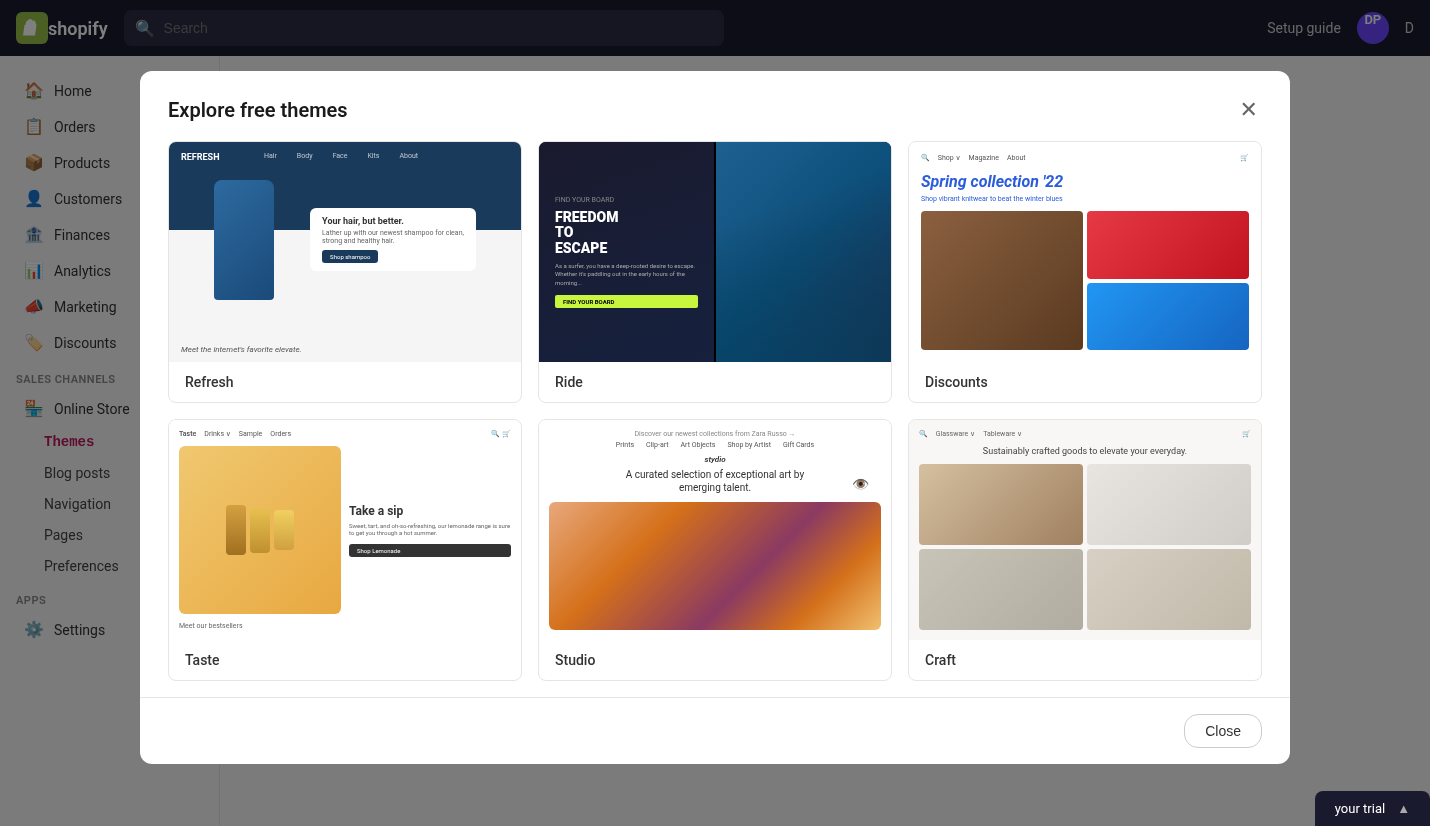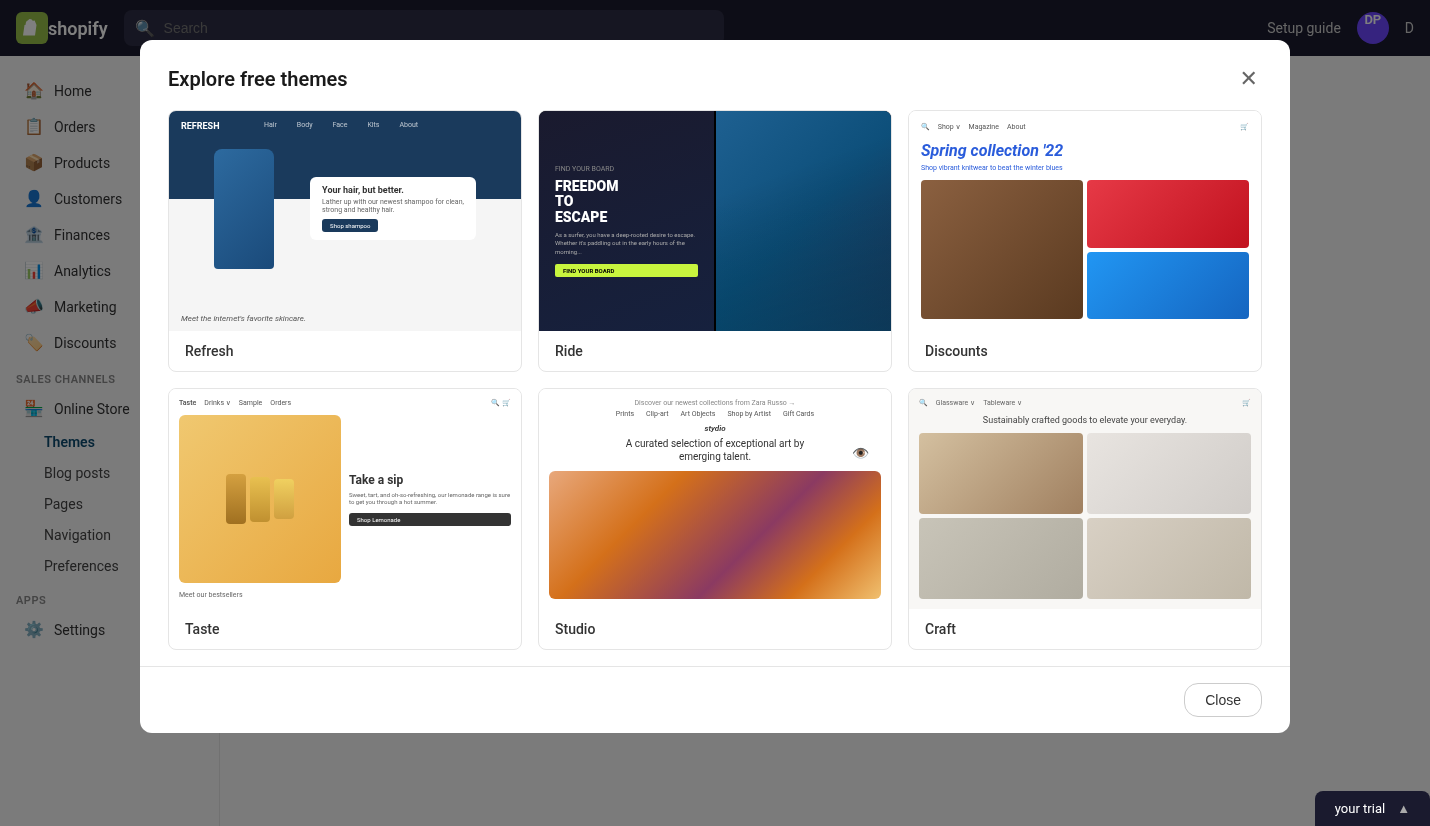--- a/index.html
+++ b/index.html
@@ -118,21 +118,21 @@
     .sidebar-subitem {
       display: flex;
       align-items: center;
       padding: 7px 16px 7px 36px;
       color: #444;
       font-size: 14px;
       cursor: pointer;
       border-radius: 4px;
       margin: 1px 8px;
     }
-    .sidebar-subitem.active { color: #0c4a6e; font-weight: 600; }
+    .sidebar-subitem.active { color: #be185d; font-weight: 600; font-family: Liberation Mono, monospace; }
 
     
     .main {
       margin-left: 220px;
       margin-top: 56px;
       padding: 24px;
       min-height: calc(100vh - 56px);
     }
 
     
@@ -148,20 +148,21 @@
     }
     .modal {
       background: white;
       border-radius: 12px;
       width: 1150px;
       max-height: 760px;
       display: flex;
       flex-direction: column;
       position: relative;
       overflow: hidden;
+      margin-top: 31px;
     }
     .modal-header {
       padding: 24px 28px 16px;
       display: flex;
       align-items: center;
       justify-content: space-between;
       flex-shrink: 0;
     }
     .modal-title {
       font-size: 20px;
@@ -531,24 +532,24 @@
     <span class="icon">🏪</span>
     <span>Online Store</span>
   </div>
   <div class="sidebar-subitem active">
     <span>Themes</span>
   </div>
   <div class="sidebar-subitem">
     <span>Blog posts</span>
   </div>
   <div class="sidebar-subitem">
+    <span>Navigation</span>
+  </div>
+  <div class="sidebar-subitem">
     <span>Pages</span>
-  </div>
-  <div class="sidebar-subitem">
-    <span>Navigation</span>
   </div>
   <div class="sidebar-subitem">
     <span>Preferences</span>
   </div>
 
   <div class="sidebar-section">Apps</div>
   <div class="sidebar-item">
     <span class="icon">⚙️</span>
     <span>Settings</span>
   </div>
@@ -580,21 +581,21 @@
               </div>
               <div style="position:absolute;top:10px;left:0;right:8px;display:flex;justify-content:center;gap:20px;font-size:7px;color:rgba(255,255,255,0.7);">
                 <span>Hair</span>
                   <span>Body</span>
                   <span>Face</span>
                   <span>Kits</span>
                   <span>About</span>
               </div>
               <div style="position:absolute;top:10px;left:12px;font-size:9px;font-weight:700;color:white;">REFRESH</div>
             </div>
-            <div class="bottom-section">Meet the internet's favorite skincare.</div>
+            <div class="bottom-section">Meet the internet's favorite elevate.</div>
           </div>
         </div>
         <div class="theme-card-label">Refresh</div>
       </div>
 
       <div class="theme-card">
         <div class="theme-card-image">
           <div class="preview-ride">
             <div class="left-panel">
               <div style="font-size:7px;color:#888;margin-bottom:6px;">FIND YOUR BOARD</div>

